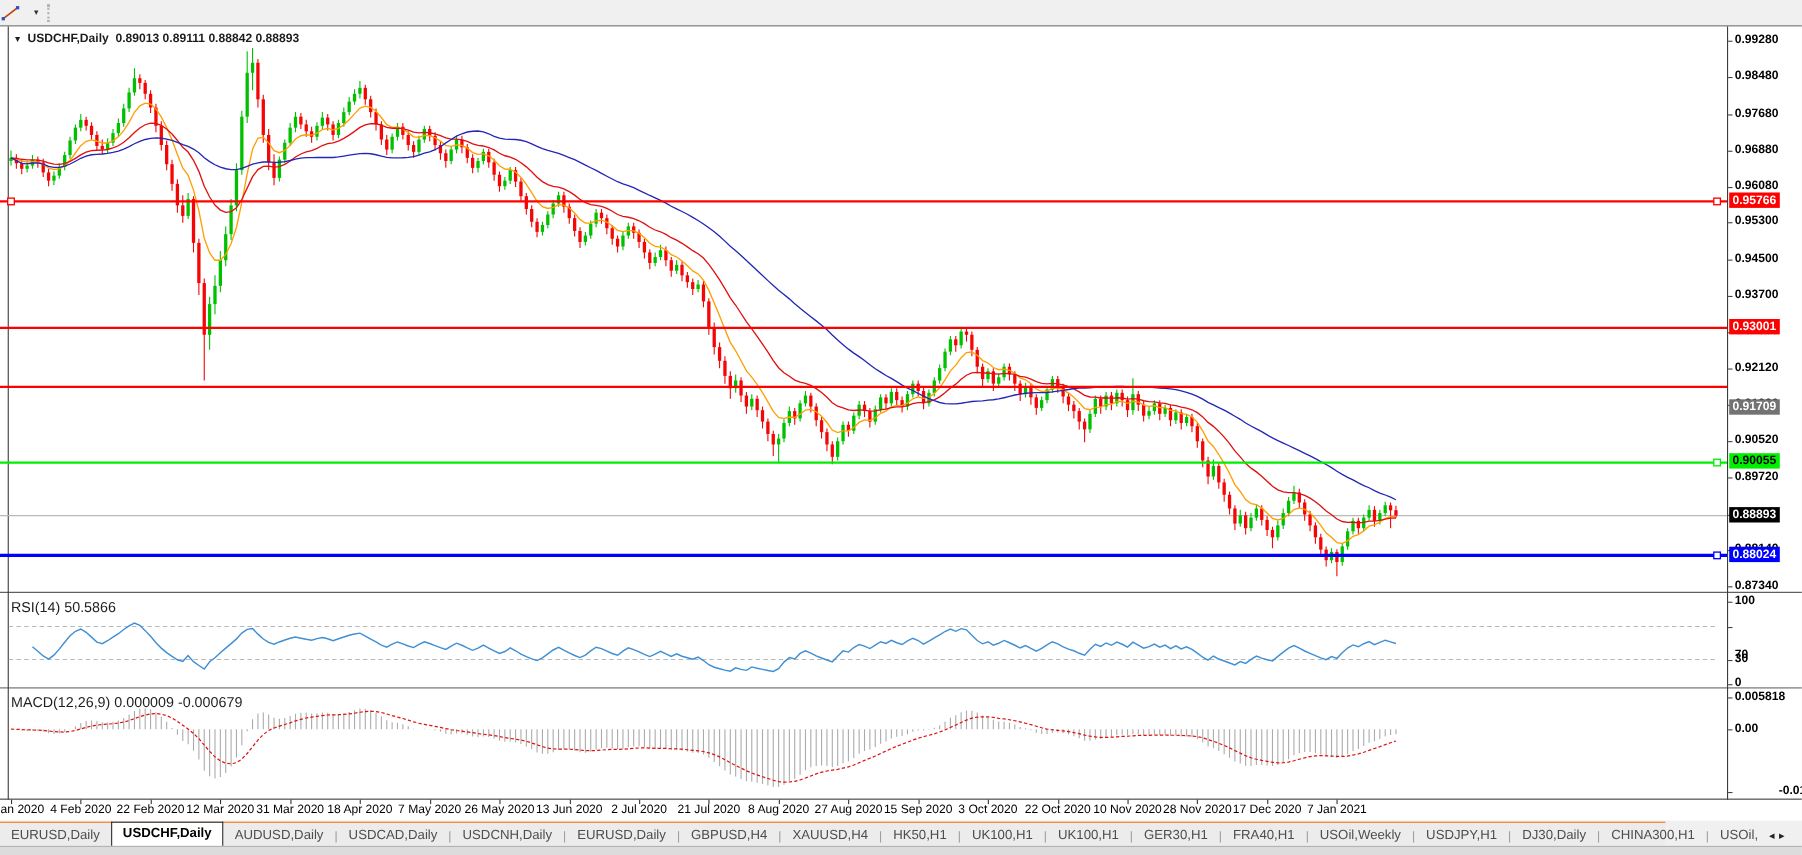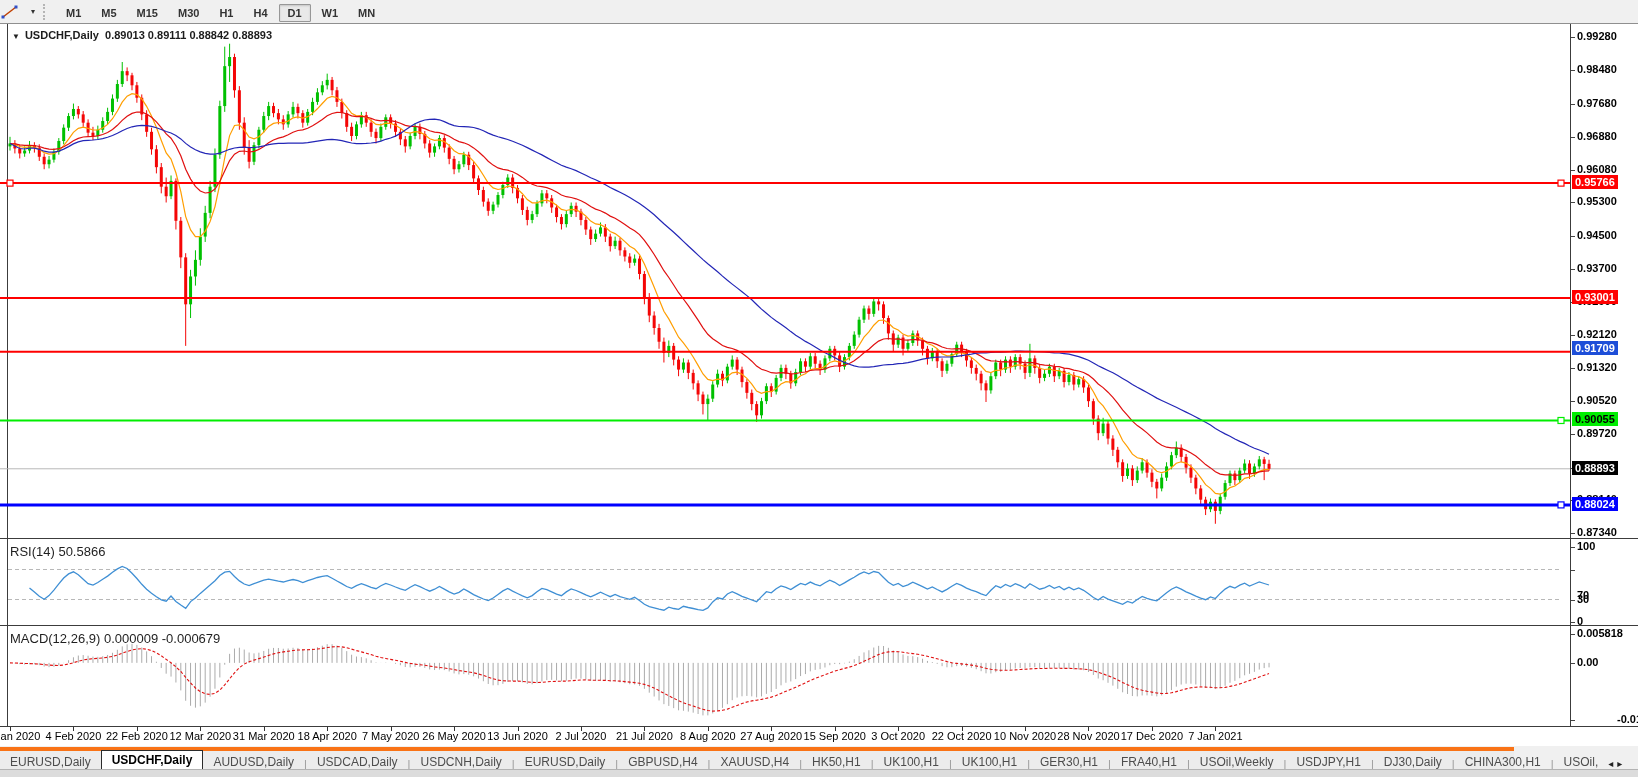--- a/index.html
+++ b/index.html
@@ -18,41 +18,40 @@
   #title-overlay{position:absolute;left:12px;top:29px;font-size:11px;font-weight:600;color:#1c1c1c;}
   #title-overlay .tri{font-size:8px;margin-right:5px;color:#222;}
   .panel-label{position:absolute;left:10px;font-size:13px;font-weight:500;color:#1f1f1f;}
   svg{position:absolute;left:0;}
   .axis-label{position:absolute;left:1577px;font-size:11px;font-weight:600;color:#000;white-space:nowrap;}
   .axis-tick{position:absolute;left:1571px;width:4px;height:1px;background:#444;}
   .badge{position:absolute;left:1572px;font-size:11px;font-weight:600;padding:1px 3px;white-space:nowrap;}
   .date-label{position:absolute;top:730px;font-size:11px;color:#000;transform:translateX(-50%);white-space:nowrap;}
   .date-tick{position:absolute;top:727px;width:1px;height:4px;background:#333;}
   #tabbar{position:absolute;left:0;top:747px;width:1514px;height:21px;background:#ececec;
-    border-top:4px solid #f97316;display:flex;align-items:flex-end;}
+    border-top:1px solid #f97316;display:flex;align-items:flex-end;}
   .tab{font-size:12px;color:#4d4d4d;padding:2px 10px;height:15px;white-space:nowrap;cursor:default;}
   .tab.active{background:#ffffff;color:#000;font-weight:700;border:1px solid #2b2b2b;border-bottom:none;height:17px;}
   .tabsep{color:#999;font-size:11px;padding-bottom:2px;}
   .tab-arrows{margin-left:auto;margin-right:6px;padding-bottom:3px;font-size:10px;color:#222;letter-spacing:4px;}
   #bottomstrip{position:absolute;left:0;top:769px;width:1638px;height:8px;background:#dcdcdc;border-top:1px solid #b3b3b3;}
 </style>
 </head>
 <body>
 
 <div id="toolbar">
   <span class="tool-icon">
     <svg width="20" height="16" viewBox="0 0 20 16">
       <line x1="3" y1="13" x2="16" y2="3" stroke="#c04000" stroke-width="1.5"></line>
       <rect x="1.5" y="11.5" width="3" height="3" fill="#3050c8"></rect>
       <rect x="14.5" y="1.5" width="3" height="3" fill="#3050c8"></rect>
     </svg>
   </span>
   <span class="caret">▾</span>
   <span class="grip"></span>
-  <span id="tf-buttons"><span class="tfbtn">M1</span><span class="tfbtn">M5</span><span class="tfbtn">M15</span><span class="tfbtn">M30</span><span class="tfbtn">H1</span><span class="tfbtn">H4</span><span class="tfbtn active">D1</span><span class="tfbtn">W1</span><span class="tfbtn">MN</span></span>
 </div>
 
 <div id="chartbg"></div>
 
 <div class="h-border" style="top:23px;background:#8f8f8f"></div>
 <div class="h-border" style="top:538px"></div>
 <div class="h-border" style="top:539px;background:#ffffff"></div>
 <div class="h-border" style="top:625px"></div>
 <div class="h-border" style="top:626px;background:#ffffff"></div>
 <div class="h-border" style="top:726px"></div>
@@ -908,21 +907,21 @@
     <div class="axis-tick" style="top: 434.416px;"></div>
     <div class="axis-label" style="top: 427.416px;">0.89720</div>
     <div class="axis-tick" style="top: 467.667px;"></div>
     <div class="axis-label" style="top: 460.667px;">0.88920</div>
     <div class="axis-tick" style="top: 500.086px;"></div>
     <div class="axis-label" style="top: 493.086px;">0.88140</div>
     <div class="axis-tick" style="top: 533.337px;"></div>
     <div class="axis-label" style="top: 526.337px;">0.87340</div>
     <div class="badge" style="top: 175.121px; background: rgb(255, 0, 0); color: rgb(255, 255, 255);">0.95766</div>
     <div class="badge" style="top: 290.045px; background: rgb(255, 0, 0); color: rgb(255, 255, 255);">0.93001</div>
-    <div class="badge" style="top: 341px; background: #1d4ed8; color: rgb(255, 255, 255);">0.91709</div>
+    <div class="badge" style="top: 363px; background: #737373; color: rgb(255, 255, 255);">0.91709</div>
     <div class="badge" style="top: 412.492px; background: rgb(0, 238, 0); color: rgb(0, 0, 0);">0.90055</div>
     <div class="badge" style="top: 496.908px; background: rgb(0, 0, 255); color: rgb(255, 255, 255);">0.88024</div>
     <div class="badge" style="top: 460.789px; background: rgb(0, 0, 0); color: rgb(255, 255, 255);">0.88893</div>
     <div class="axis-tick" style="top: 547px;"></div>
     <div class="axis-label" style="top: 540px;">100</div>
     <div class="axis-tick" style="top: 569.5px;"></div>
     <div class="axis-label" style="top: 589px;">70</div>
     <div class="axis-tick" style="top: 599.5px;"></div>
     <div class="axis-label" style="top: 592.5px;">30</div>
     <div class="axis-tick" style="top: 622px;"></div>

